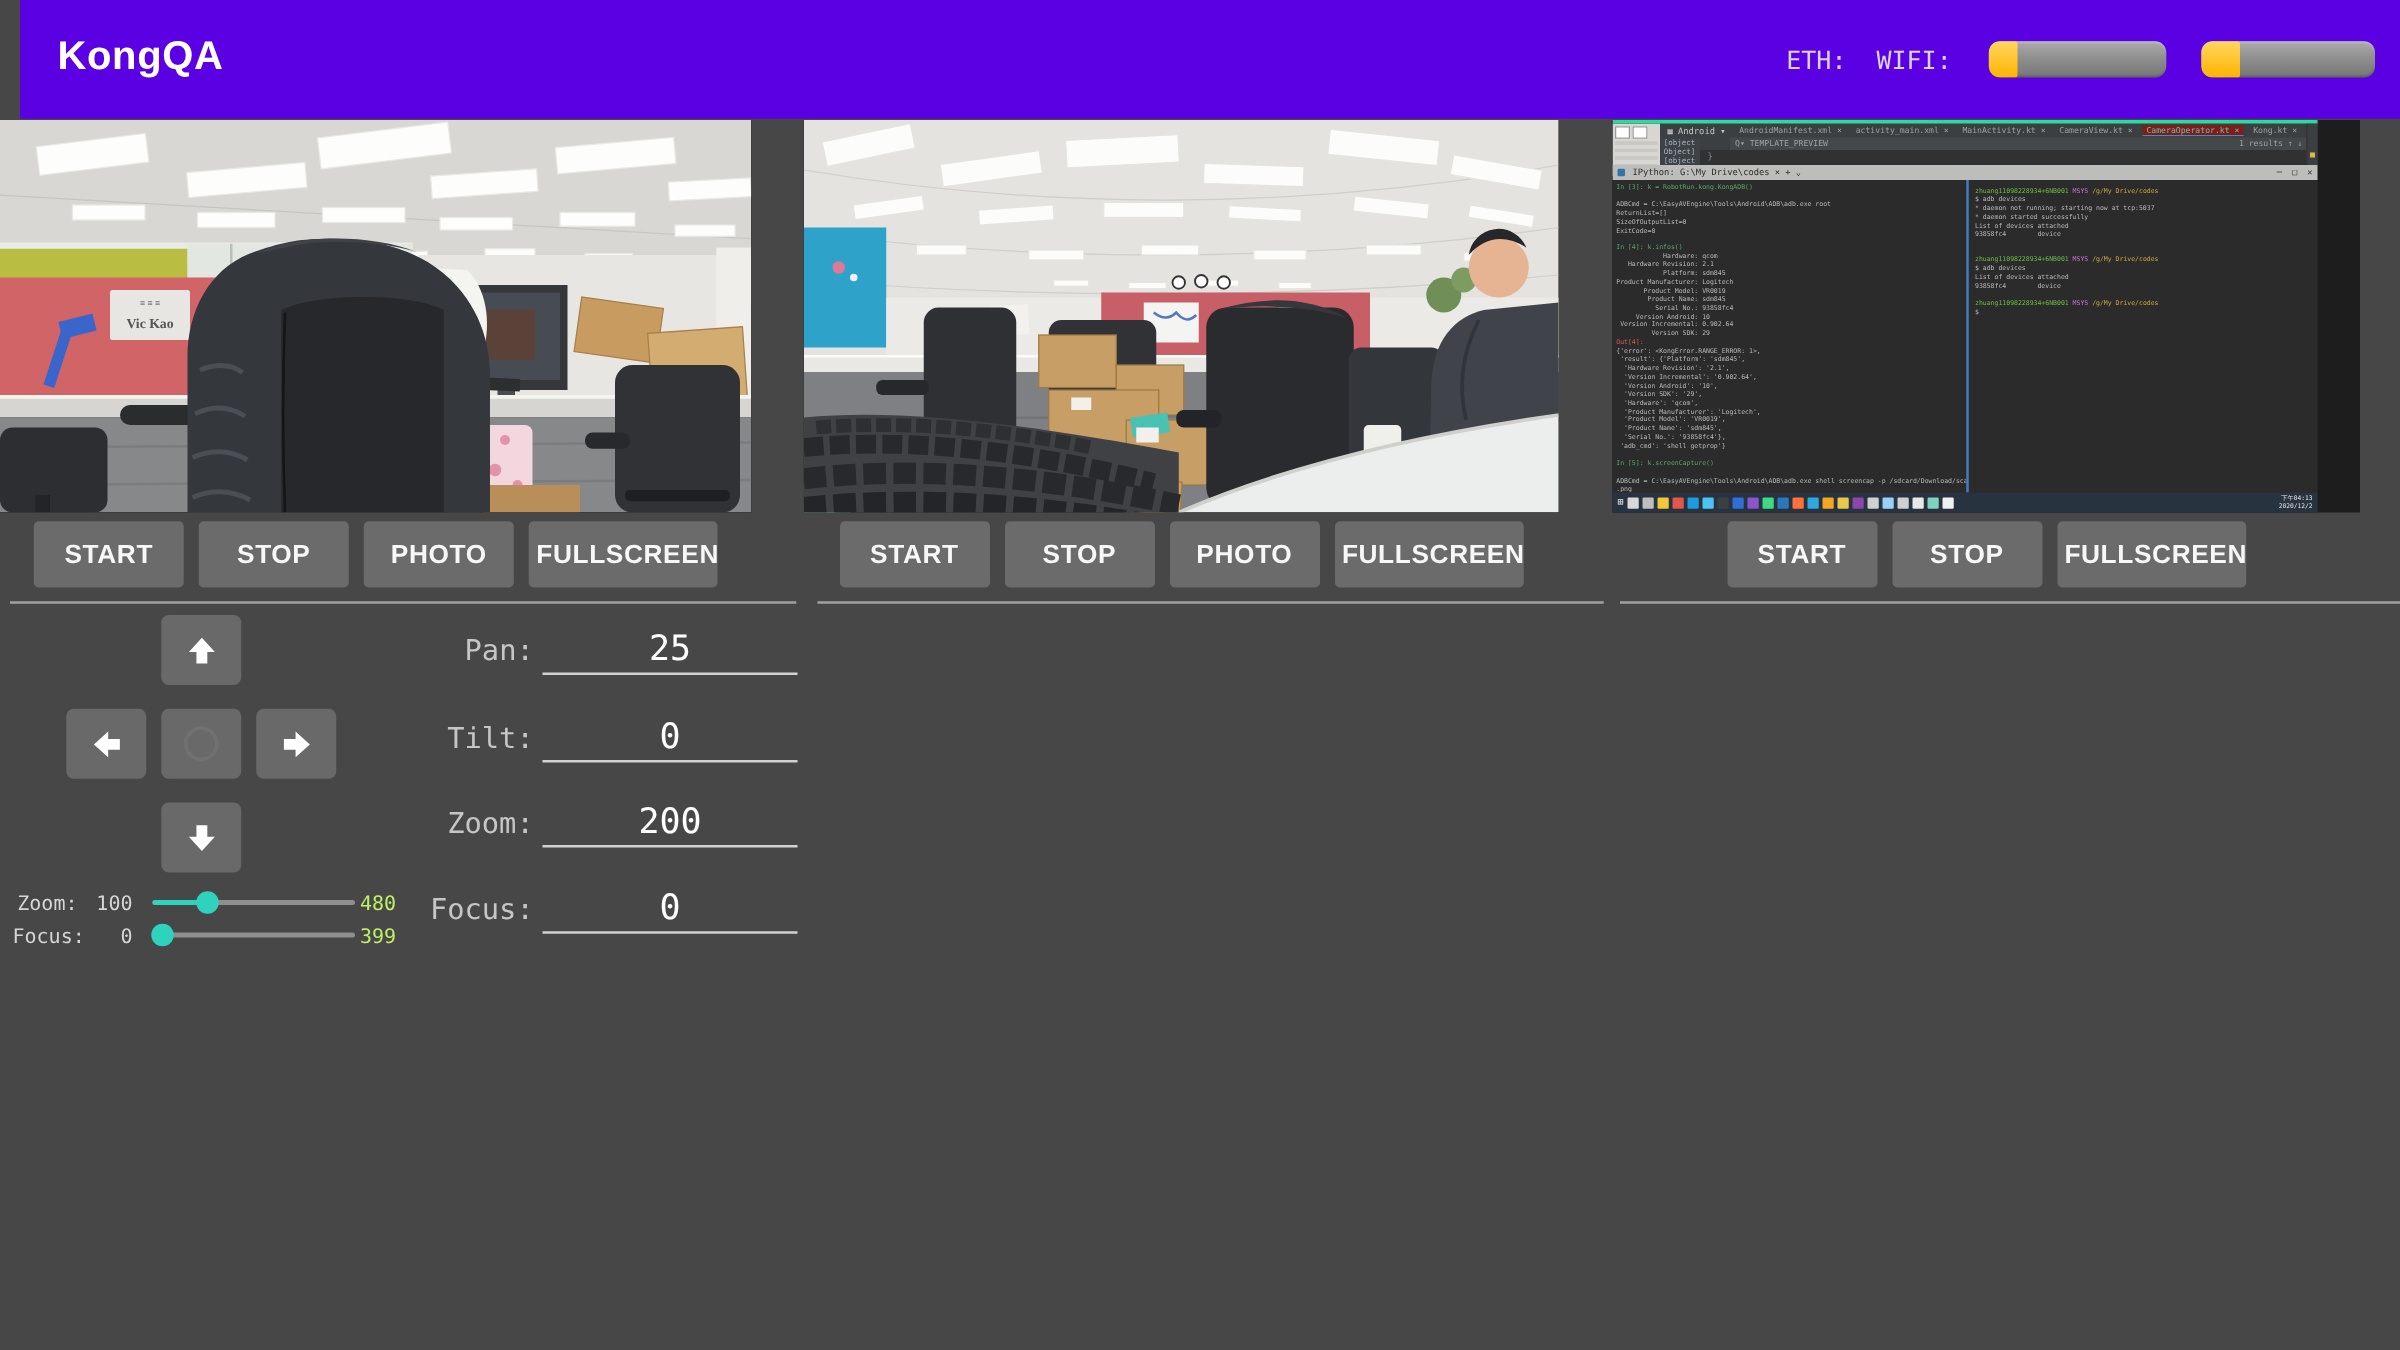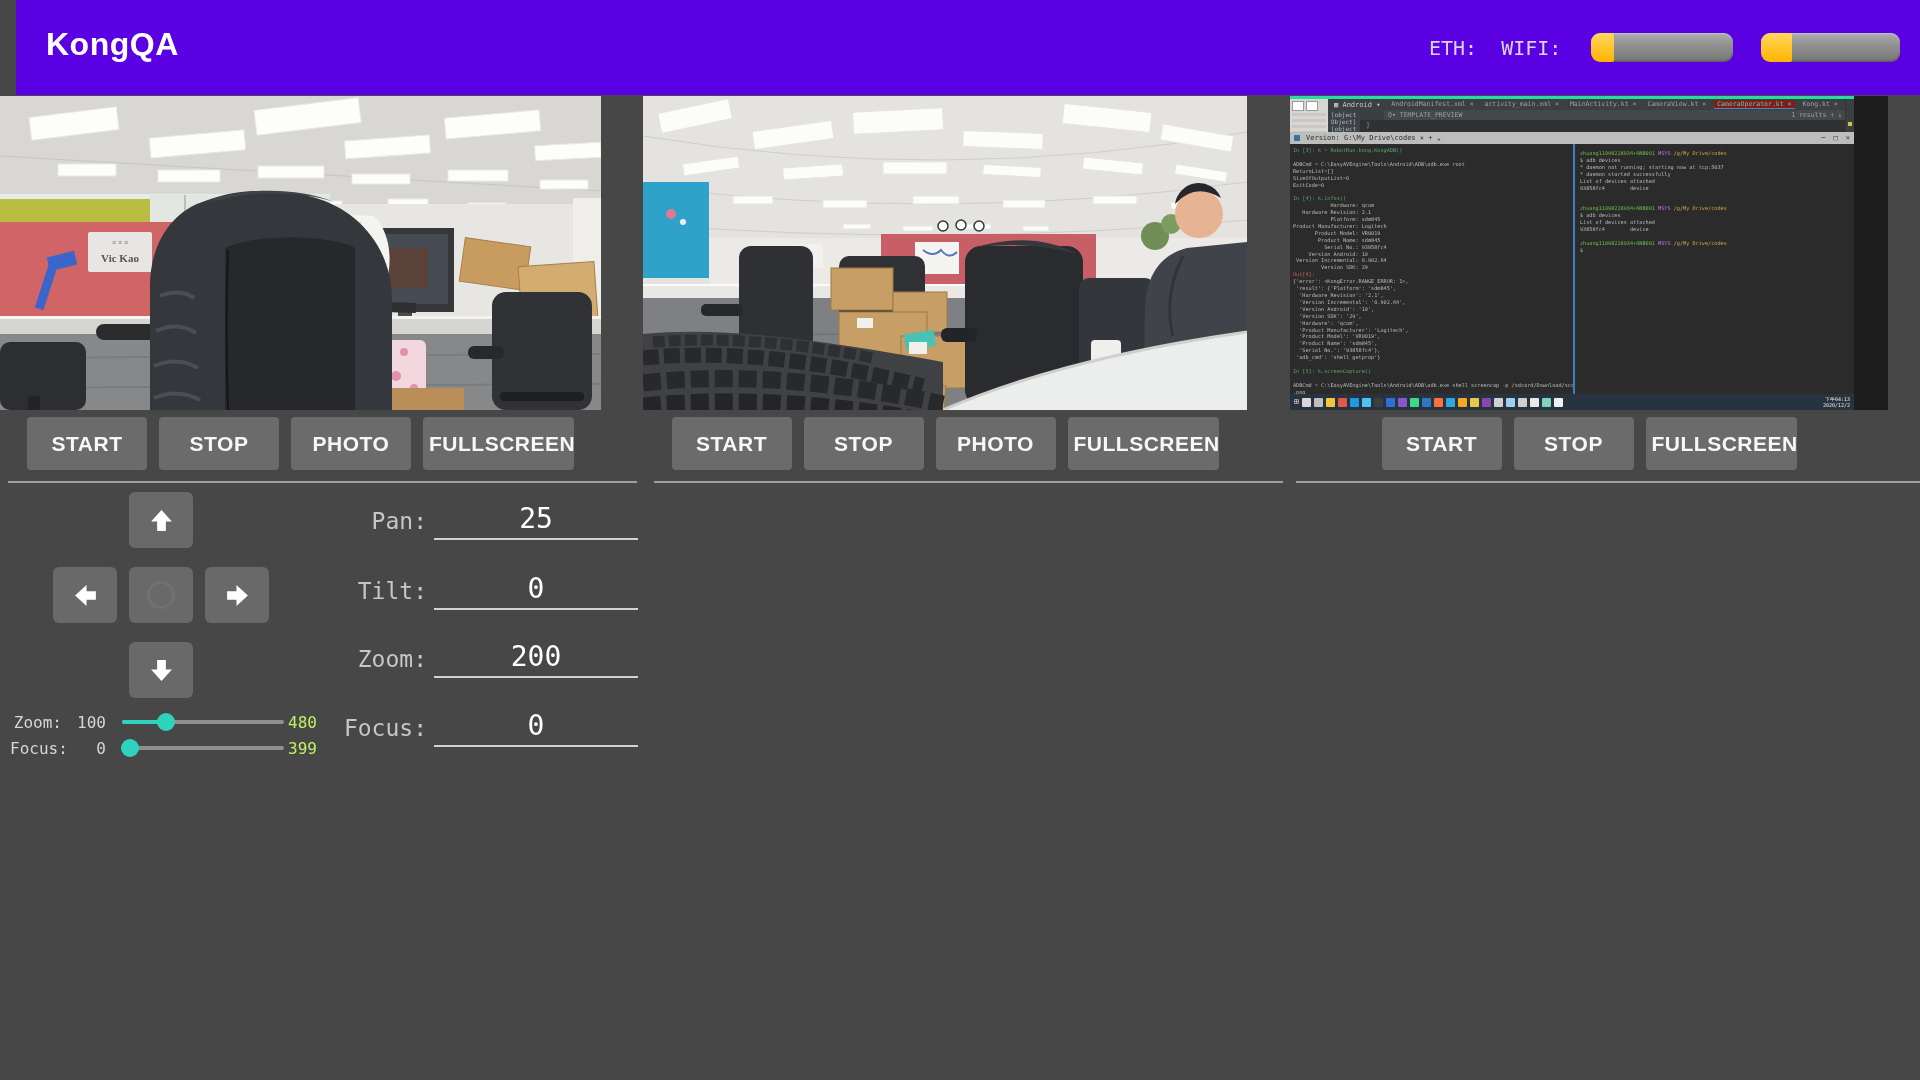--- a/index.html
+++ b/index.html
@@ -340,21 +340,21 @@
       <div class="ide-mark" data-interactable="false"></div>
 
       <div class="legacy" data-interactable="false">
         <b class="lg1" data-interactable="false"></b>
         <b class="lg2" data-interactable="false"></b>
         <div class="legacy-rows" data-interactable="false"></div>
       </div>
 
       <div class="win-title" data-interactable="false">
         <span class="wt-icon" data-interactable="false"></span>
-        <span data-interactable="false">Version: G:\My Drive\codes  ×      +   ⌄</span>
+        <span data-interactable="false">IPython: G:\My Drive\codes  ×      +   ⌄</span>
         <span class="wt-controls" data-interactable="false">
           <span data-interactable="false">─</span>
           <span data-interactable="false">□</span>
           <span data-interactable="false">✕</span>
         </span>
       </div>
 
       <div class="win-body" data-interactable="false">
         <div class="pane-l" data-interactable="false">
 

